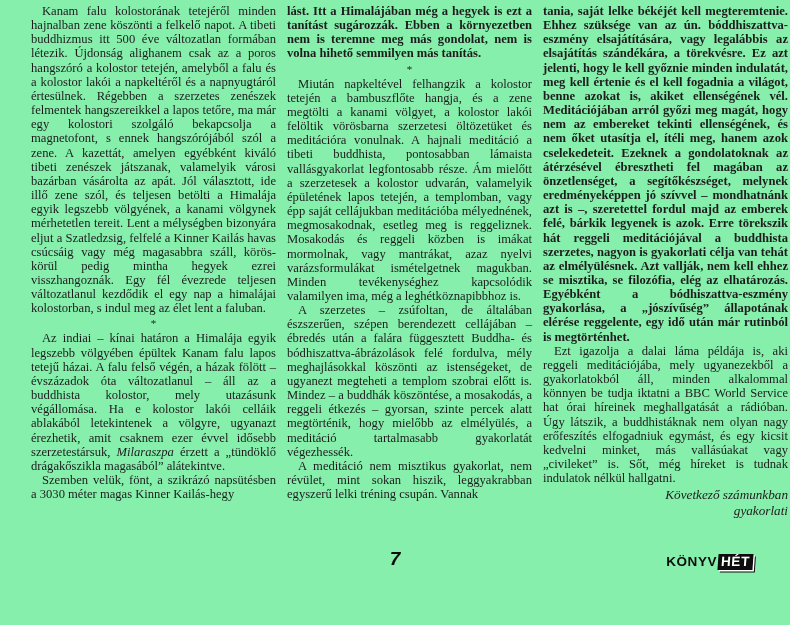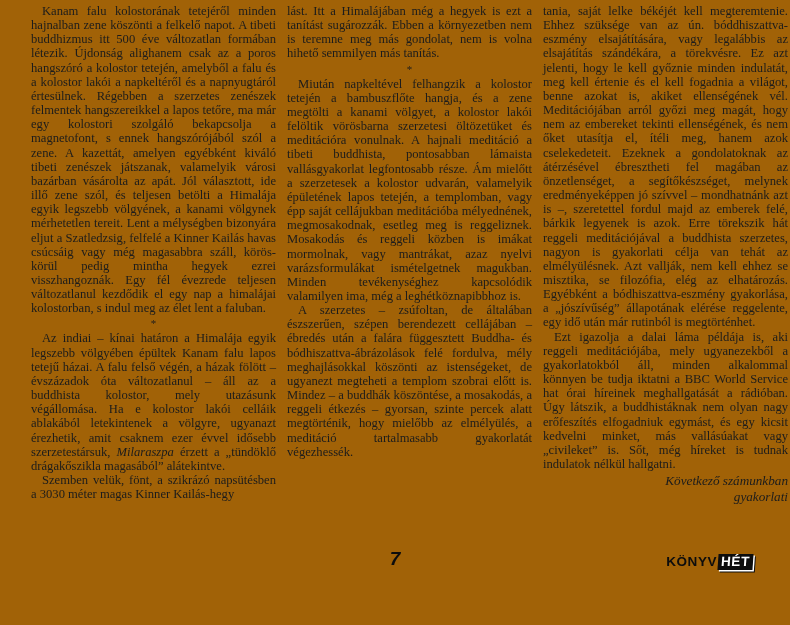--- a/index.html
+++ b/index.html
@@ -1,39 +1,39 @@
 <!DOCTYPE html>
 <html><head>
 <meta charset="utf-8">
 <style>
   html, body { margin: 0; padding: 0; background: #ffffff; }
   .page {
     position: relative;
     width: 790px;
     height: 625px;
-    background: #a16207;
+    background: #86efac;
     overflow: hidden;
     font-family: "Liberation Serif", serif;
     color: #1c1c1c;
   }
   .columns {
     position: absolute;
     left: 31px;
     top: 4px;
     display: flex;
     gap: 11px;
   }
   .col {
     width: 245px;
     font-size: 12.6px;
     line-height: 14.15px;
     text-align: justify;
   }
   .para { margin: 0; text-indent: 11px; }
-  .para.cont { text-indent: 0; }
+  .para.cont { text-indent: 0; font-weight: bold; }
   .sep {
     margin: 1px 0;
     text-align: center;
     text-indent: 0;
     font-size: 11px;
     line-height: 14px;
   }
   .it { font-style: italic; }
   .note {
     margin: 2px 0 8px 0;
@@ -87,20 +87,21 @@
       <p class="sep">*</p>
       <p class="para"><span>Az indiai – kínai határon a Himalája egyik legszebb völgyében épültek Kanam falu lapos tetejű házai. A falu felső végén, a házak fölött – évszázadok óta változatlanul – áll az a buddhista kolostor, mely utazásunk végállomása. Ha e kolostor lakói celláik ablakából letekintenek a völgyre, ugyanazt érezhetik, amit csaknem ezer évvel idősebb szerzetestársuk, </span><span class="it">Milaraszpa</span><span> érzett a „tündöklő drágakőszikla magasából” alátekintve.</span></p>
       <p class="para">Szemben velük, fönt, a szikrázó napsütésben a 3030 méter magas Kinner Kailás-hegy</p>
     </div>
 
     <div class="col">
       <p class="para cont">lást. Itt a Himalájában még a hegyek is ezt a tanítást sugározzák. Ebben a környezetben nem is teremne meg más gondolat, nem is volna hihető semmilyen más tanítás.</p>
       <p class="sep">*</p>
       <p class="para">Miután napkeltével felhangzik a kolostor tetején a bambuszflőte hangja, és a zene megtölti a kanami völgyet, a kolostor lakói felöltik vörösbarna szerzetesi öltözetüket és meditációra vonulnak. A hajnali meditáció a tibeti buddhista, pontosabban lámaista vallásgyakorlat legfontosabb része. Ám mielőtt a szerzetesek a kolostor udvarán, valamelyik épületének lapos tetején, a templomban, vagy épp saját cellájukban meditációba mélyednének, megmosakodnak, esetleg meg is reggeliznek. Mosakodás és reggeli közben is imákat mormolnak, vagy mantrákat, azaz nyelvi varázsformulákat ismételgetnek magukban. Minden tevékenységhez kapcsolódik valamilyen ima, még a leghétköznapibbhoz is.</p>
       <p class="para">A szerzetes – zsúfoltan, de általában észszerűen, szépen berendezett cellájában – ébredés után a falára függesztett Buddha- és bódhiszattva-ábrázolások felé fordulva, mély meghajlásokkal köszönti az istenségeket, de ugyanezt megteheti a templom szobrai előtt is. Mindez – a buddhák köszöntése, a mosakodás, a reggeli étkezés – gyorsan, szinte percek alatt megtörténik, hogy mielőbb az elmélyülés, a meditáció tartalmasabb gyakorlatát végezhessék.</p>
+      <p class="para">A meditáció nem misztikus gyakorlat, nem révület, mint sokan hiszik, leggyakrabban egyszerű lelki tréning csupán. Vannak</p>
     </div>
 
     <div class="col">
       <p class="para cont">tania, saját lelke békéjét kell megteremtenie. Ehhez szüksége van az ún. bóddhiszattva-eszmény elsajátítására, vagy legalábbis az elsajátítás szándékára, a törekvésre. Ez azt jelenti, hogy le kell győznie minden indulatát, meg kell értenie és el kell fogadnia a világot, benne azokat is, akiket ellenségének vél. Meditációjában arról győzi meg magát, hogy nem az embereket tekinti ellenségének, és nem őket utasítja el, ítéli meg, hanem azok cselekedeteit. Ezeknek a gondolatoknak az átérzésével ébresztheti fel magában az önzetlenséget, a segítőkészséget, melynek eredményeképpen jó szívvel – mondhatnánk azt is –, szeretettel fordul majd az emberek felé, bárkik legyenek is azok. Erre törekszik hát reggeli meditációjával a buddhista szerzetes, nagyon is gyakorlati célja van tehát az elmélyülésnek. Azt vallják, nem kell ehhez se misztika, se filozófia, elég az elhatározás. Egyébként a bódhiszattva-eszmény gyakorlása, a „jószívűség” állapotának elérése reggelente, egy idő után már rutinból is megtörténhet.</p>
       <p class="para">Ezt igazolja a dalai láma példája is, aki reggeli meditációjába, mely ugyanezekből a gyakorlatokból áll, minden alkalommal könnyen be tudja iktatni a BBC World Service hat órai híreinek meghallgatását a rádióban. Úgy látszik, a buddhistáknak nem olyan nagy erőfeszítés elfogadniuk egymást, és egy kicsit kedvelni minket, más vallásúakat vagy „civileket” is. Sőt, még híreket is tudnak indulatok nélkül hallgatni.</p>
       <p class="note"><span>Következő számunkban</span><br><span>gyakorlati</span></p>
     </div>
 
   </div>
 

